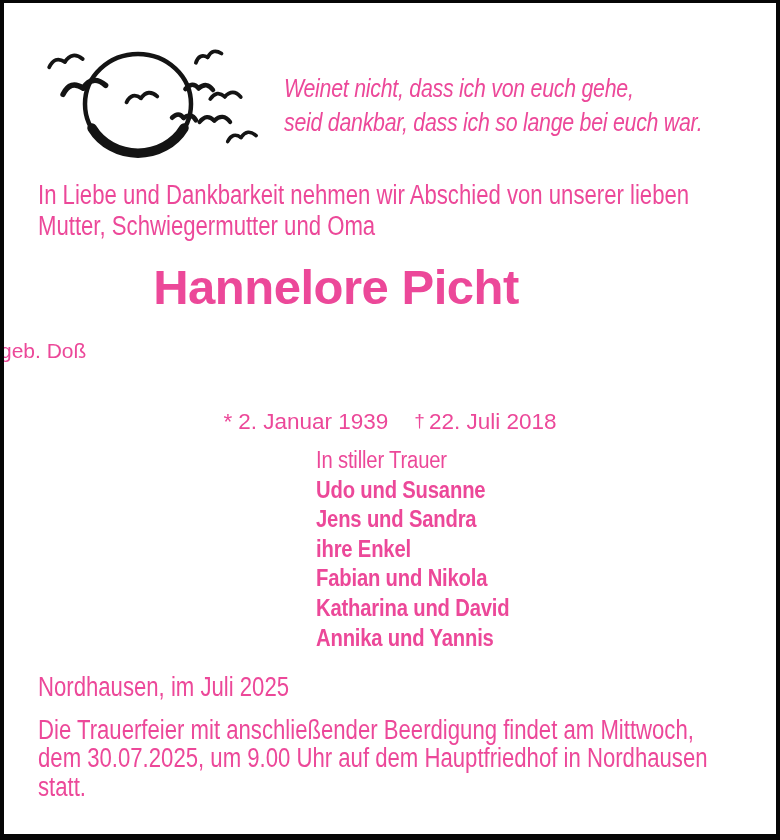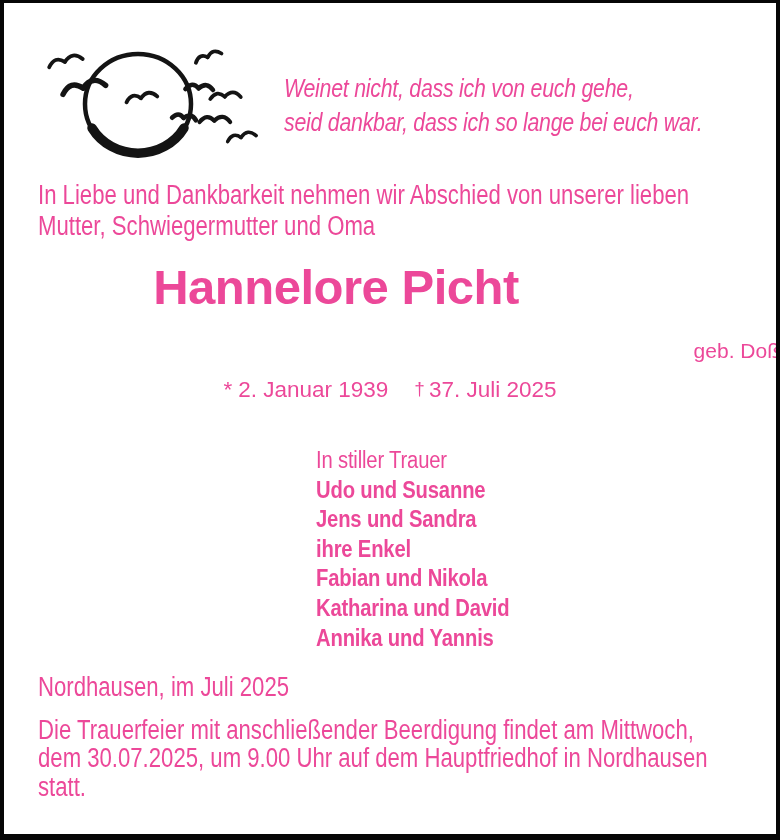--- a/index.html
+++ b/index.html
@@ -61,36 +61,36 @@
     font-size: 49px;
     line-height: 60px;
     font-weight: bold;
     letter-spacing: -0.5px;
   }
   .maiden {
     position: absolute;
     left: 0;
     top: 338px;
     width: 780px;
-    text-align: right;
+    text-align: left;
     font-size: 21px;
     line-height: 26px;
   }
   .dates {
     position: absolute;
     left: 0;
     top: 376px;
     width: 780px;
     display: flex;
     justify-content: center;
     gap: 26px;
     font-size: 22.5px;
     line-height: 28px;
   }
-  .dates .datepart { white-space: nowrap; }
+  .dates .datepart { white-space: nowrap; margin-top: 32px; }
   .dates .sym { margin-right: 6px; }
   .dates .dagger {
     font-size: 19px;
     position: relative;
     top: -2px;
     margin-right: 4px;
   }
   .mourning {
     position: absolute;
     left: 316px;
@@ -162,21 +162,21 @@
   </div>
 
   <h1 class="name">Hannelore Picht</h1>
   <div class="maiden">geb. Doß</div>
 
   <div class="dates">
     <span class="datepart">
       <span class="sym">*</span><span>2. Januar 1939</span>
     </span>
     <span class="datepart">
-      <span class="sym dagger">†</span><span>37. Juli 2025</span>
+      <span class="sym dagger">†</span><span>22. Juli 2018</span>
     </span>
   </div>
 
   <div class="mourning">
     <div class="m-intro">In stiller Trauer</div>
     <div class="mourner">Udo und Susanne</div>
     <div class="mourner">Jens und Sandra</div>
     <div class="mourner">ihre Enkel</div>
     <div class="mourner">Fabian und Nikola</div>
     <div class="mourner">Katharina und David</div>

